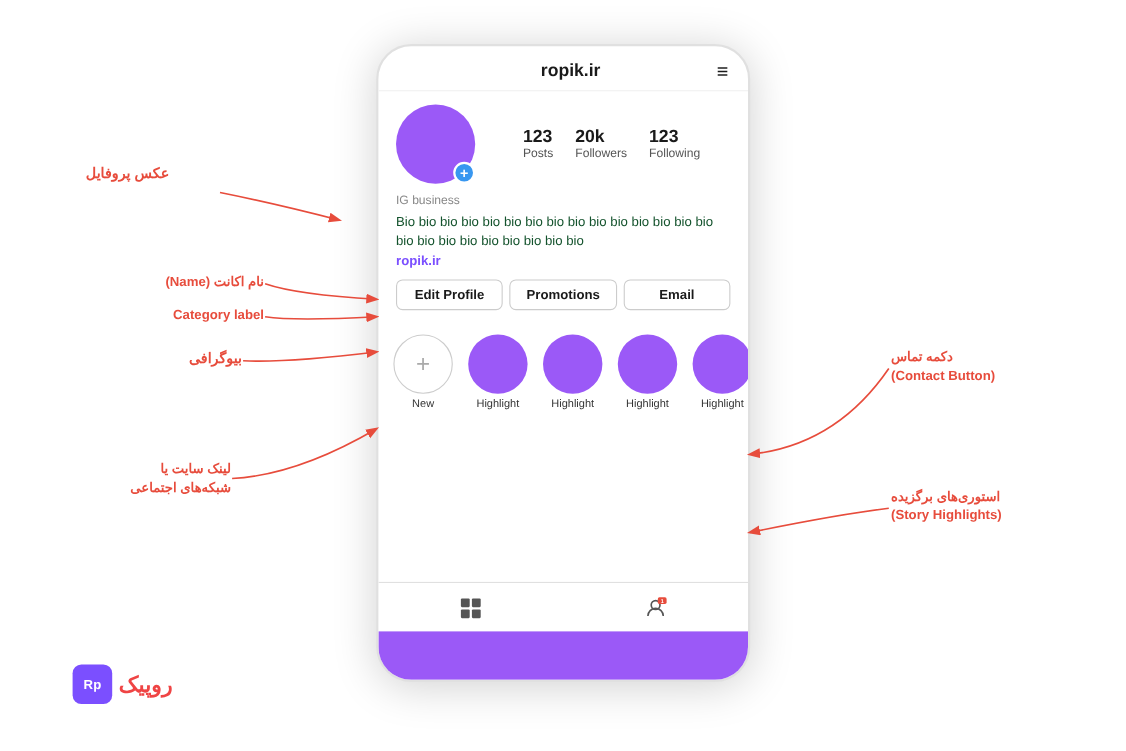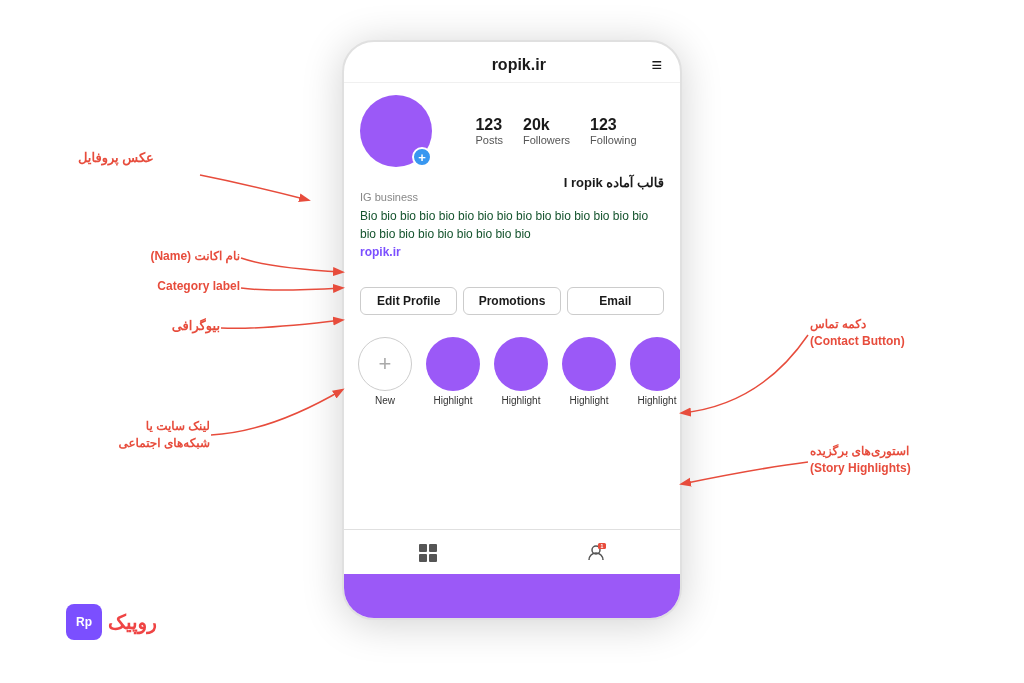--- a/index.html
+++ b/index.html
@@ -146,21 +146,21 @@
       font-size: 12px;
       color: #7b4fff;
       font-weight: 600;
       margin-top: 2px;
     }
 
     
     .action-buttons {
       display: flex;
       gap: 6px;
-      margin-top: 28px;
+      margin-top: 10px;
       padding: 0;
     }
     .action-btn {
       flex: 1;
       padding: 6px 4px;
       border: 1px solid #ccc;
       border-radius: 6px;
       background: #fff;
       font-size: 12px;
       font-weight: 600;
@@ -310,21 +310,20 @@
             <span class="stat-label">Followers</span>
           </div>
           <div class="stat-item">
             <span class="stat-number">123</span>
             <span class="stat-label">Following</span>
           </div>
         </div>
       </div>
 
       <div class="bio-section">
-        <div class="account-name">قالب آماده I ropik</div>
         <div class="category-label">IG business</div>
         <div class="bio-text">Bio bio bio bio bio bio
 bio bio bio bio bio bio
 bio bio bio bio bio bio
 bio bio bio bio bio bio</div>
         <div class="bio-link">ropik.ir</div>
       </div>
 
       <div class="action-buttons">
         <button class="action-btn">Edit Profile</button>

